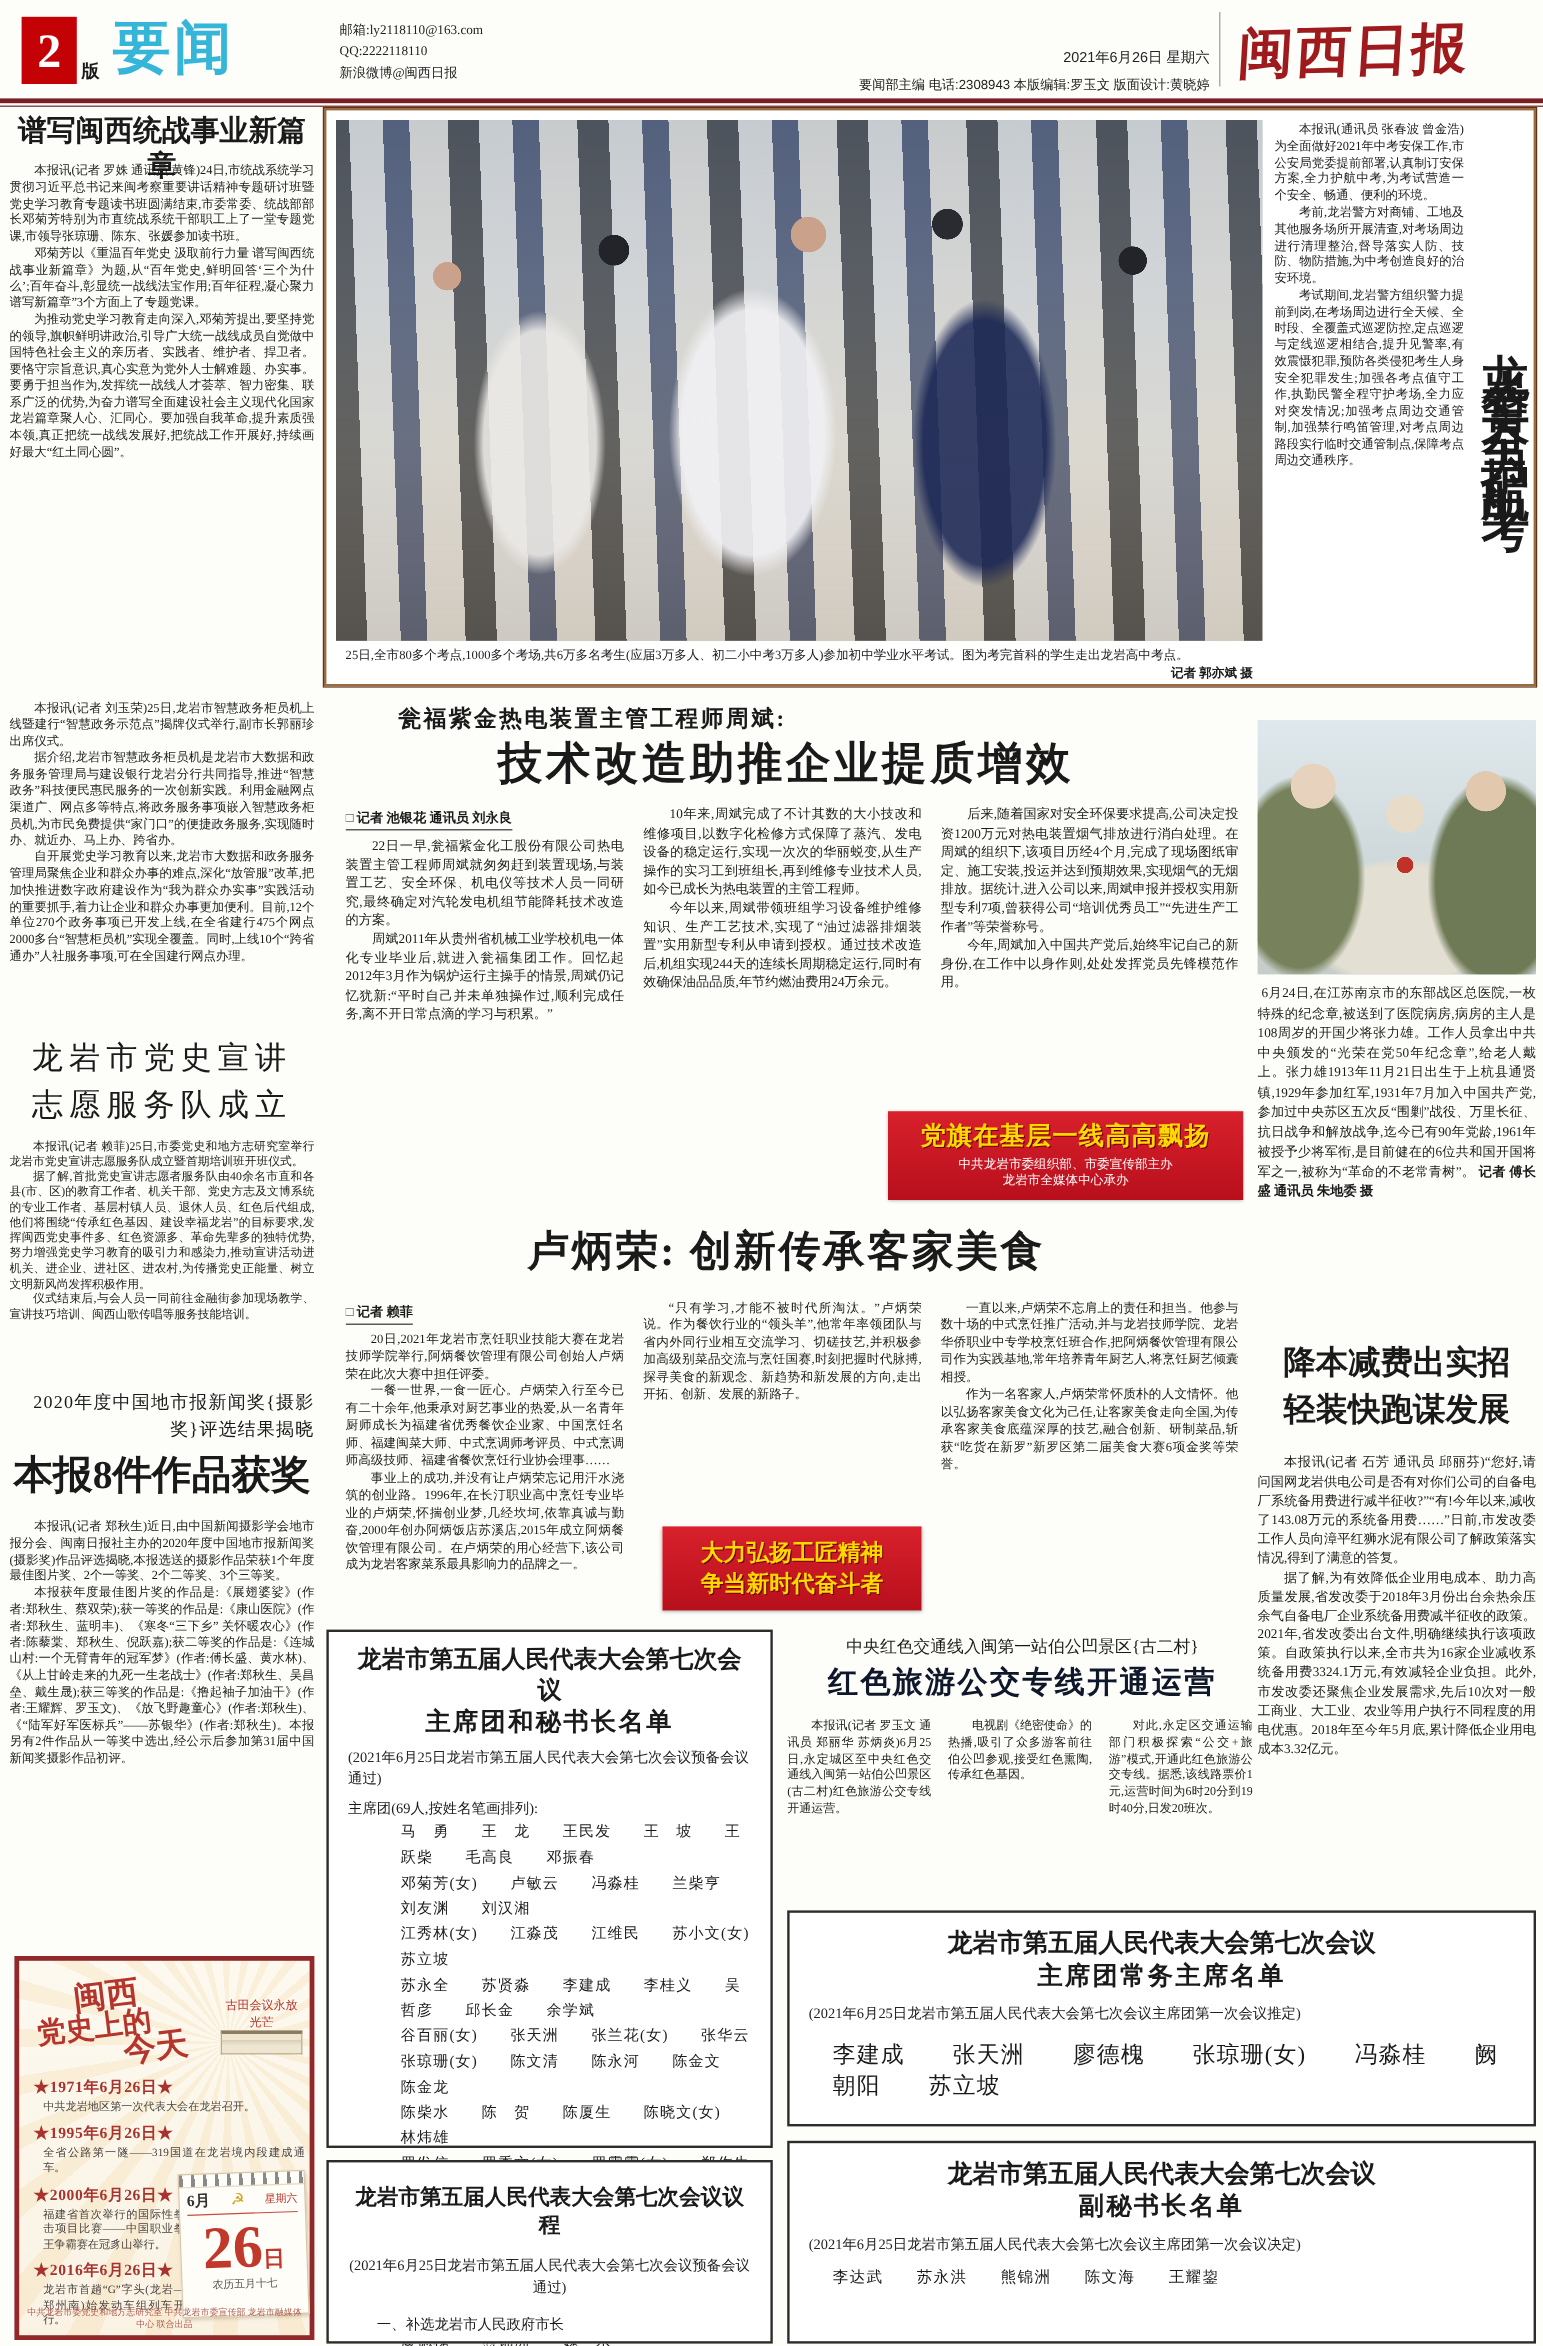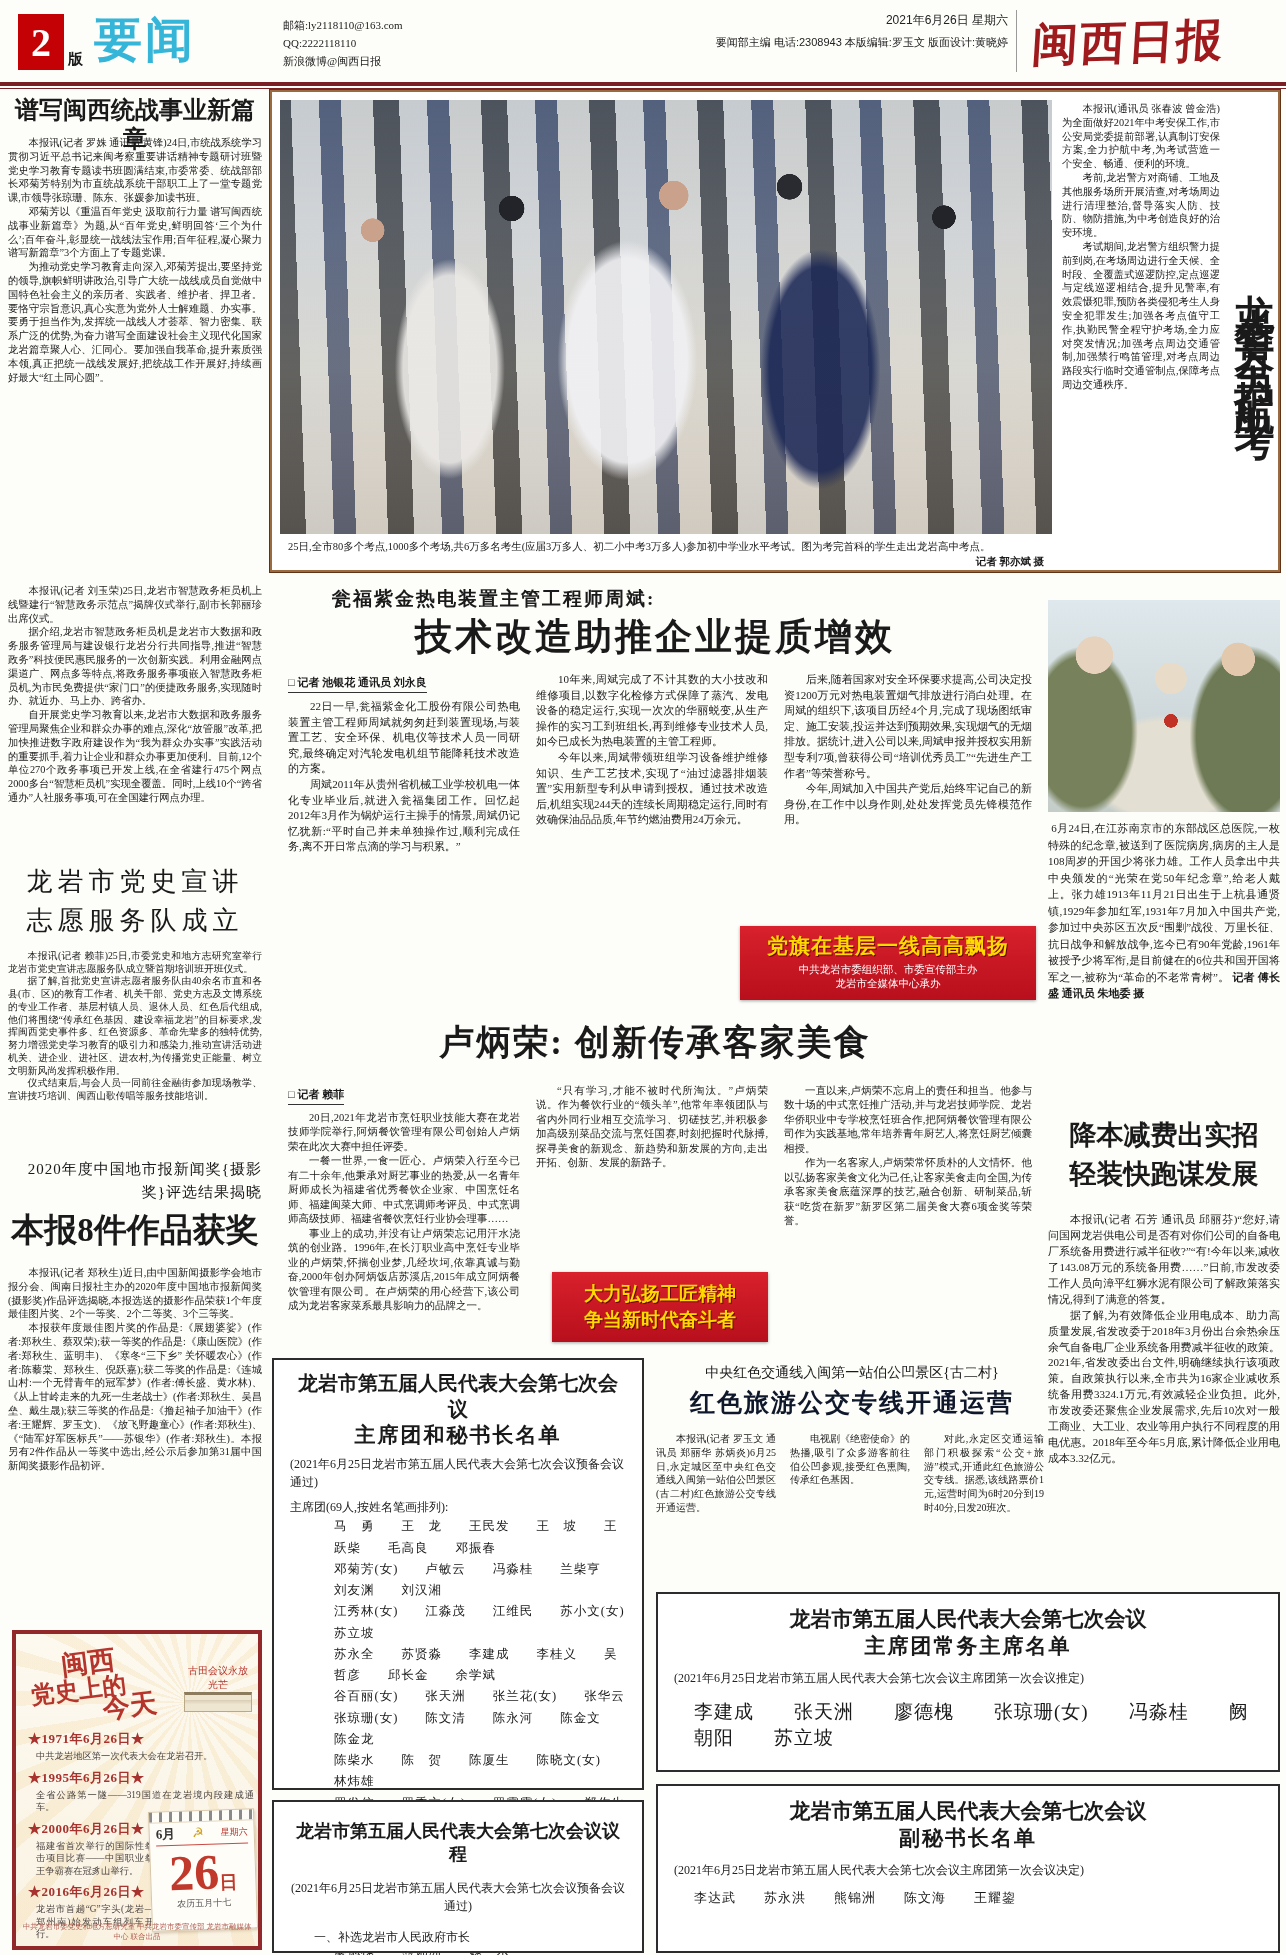--- a/index.html
+++ b/index.html
@@ -78,21 +78,21 @@
     <div class="abs pagenum" style="left:18px;top:14px;width:46px;height:56px;">
       <span>2</span>
     </div>
     <div class="abs bold" style="left:68px;top:50px;font-size:15px;">版</div>
     <div class="abs section-title" style="left:94px;top:8px;font-size:48px;">要闻</div>
     <div class="abs" style="left:272px;top:16px;font-size:11px;line-height:1.65;font-family:Liberation Serif, serif;color:#222;margin-left:11px;">
       <div>邮箱:ly2118110@163.com</div>
       <div>QQ:2222118110</div>
       <div>新浪微博@闽西日报</div>
     </div>
-    <div class="abs" style="left:560px;top:12px;width:448px;text-align:right;font-family:'Liberation Sans',sans-serif;color:#222;">
+    <div class="abs" style="left:560px;top:40px;width:448px;text-align:right;font-family:'Liberation Sans',sans-serif;color:#222;">
       <div style="font-size:12px;margin-bottom:6px;">2021年6月26日  星期六</div>
       <div style="font-size:11px;">要闻部主编  电话:2308943  本版编辑:罗玉文  版面设计:黄晓婷</div>
     </div>
     <div class="abs" style="left:1016px;top:10px;width:1px;height:62px;background:#9a9a9a;"></div>
     <div class="abs masthead" style="left:1032px;top:12px;font-size:46px;">闽西日报</div>
   </div>
   <div class="abs rule-thick" style="left:0;top:82px;width:1286px;height:4px;"></div>
   <div class="abs rule-thick" style="left:0;top:88px;width:1286px;height:1px;"></div>
 
   <div class="abs hl" style="left:8px;top:96px;width:254px;font-size:24px;">谱写闽西统战事业新篇章</div>

